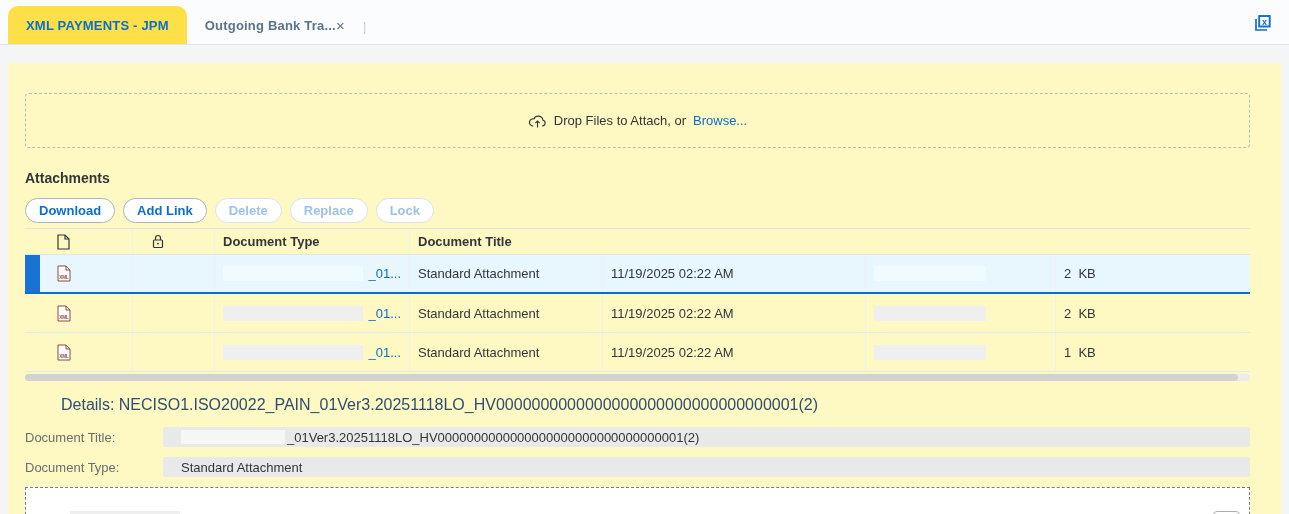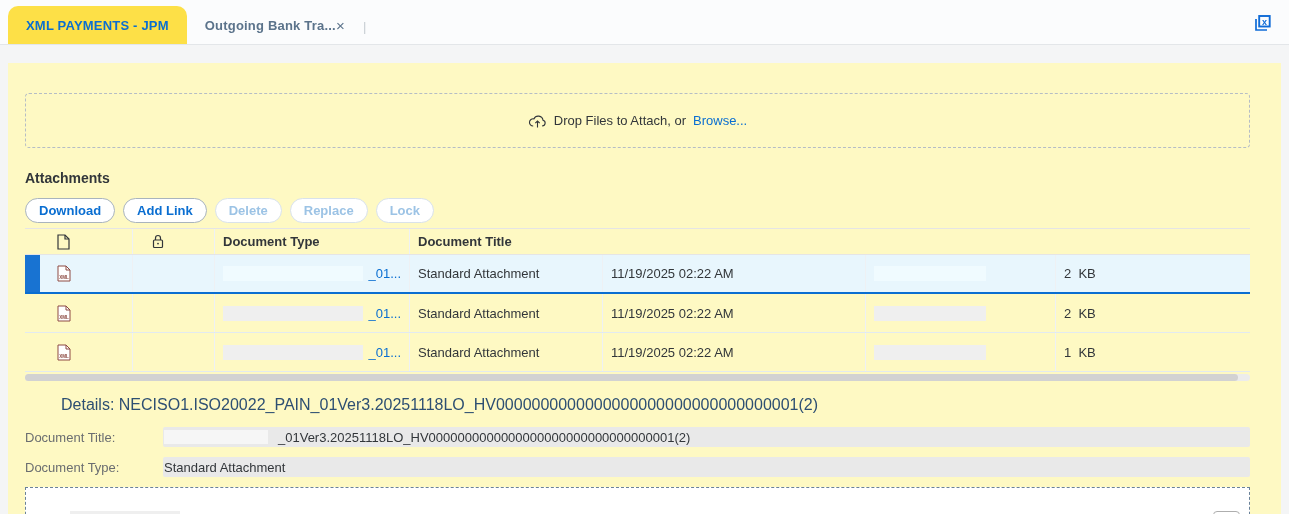--- a/index.html
+++ b/index.html
@@ -59,21 +59,21 @@
   .doc-link { color:#0a6ed1; cursor:pointer; }
   .hscroll { margin-top:2px; height:7px; background:#ececec; border-radius:4px; position:relative; }
   .hscroll-thumb { position:absolute; left:0; top:0; bottom:0; width:99%;
                    background:#d2d2d2; border-radius:4px; cursor:grab; }
   
   .details-title { margin-top:15px; font-size:16px; font-weight:400; color:#2d4f72;margin-left:36px; }
   .form { margin-top:13px; }
   .frow { display:flex; align-items:center; margin-bottom:10px; }
   .flabel { width:138px; flex:0 0 138px; color:#6a6d70; }
   .ffield { flex:1; height:20px; background:#e9e9e9; border-radius:2px;
-            display:flex; align-items:center; padding:0 1px; overflow:hidden; white-space:pre;gap:8px; }
+            display:flex; align-items:center; padding:0 18px; overflow:hidden; white-space:pre; }
   .ffield .redact { background:#f6f6f6; width:104px; margin-right:2px; height:14px; }
   .frow.comment-row { align-items:flex-start; margin-bottom:0; }
   .frow.comment-row .flabel { padding-top:45px; }
   .comment-box { flex:1; height:92px; border:1px dashed #6a8299; background:#fff;
                  padding:6px 8px; overflow:hidden; white-space:pre; }
   .comment-box .redact { width:110px; margin-right:2px; height:14px; vertical-align:middle; }
   .partial-btn { position:absolute; right:41px; bottom:-20px; width:27px; height:23px;
                  background:#fff; border:1px solid #aeaeae; border-radius:4px; }
   svg { display:block; }
 </style>

